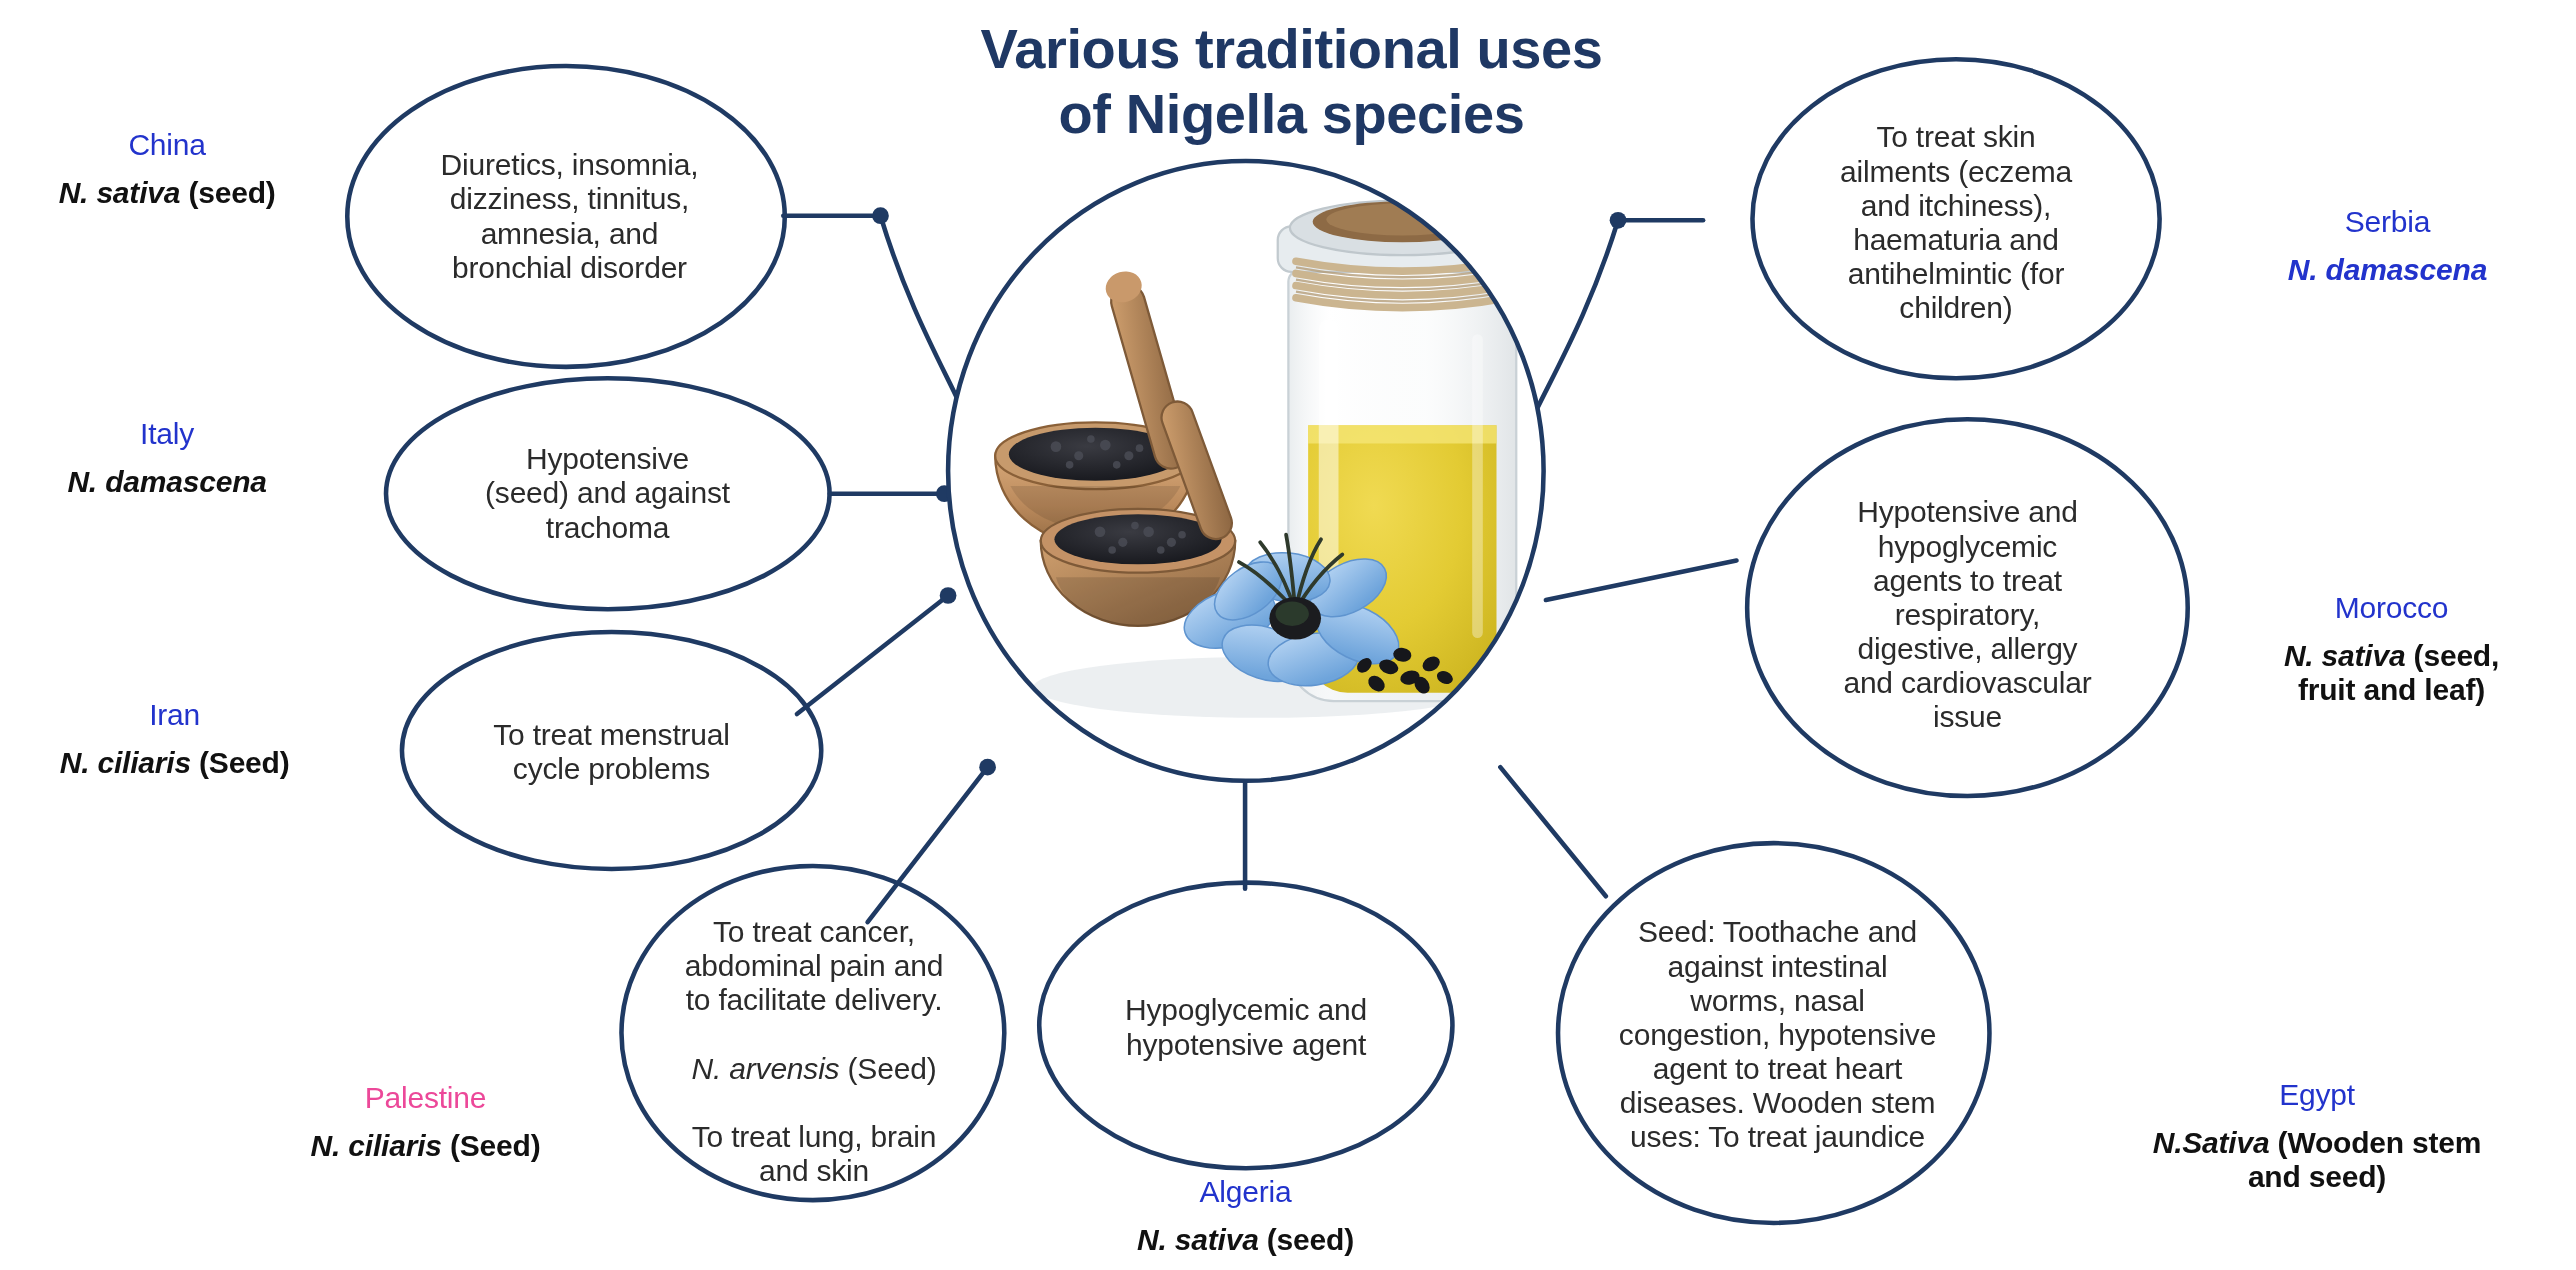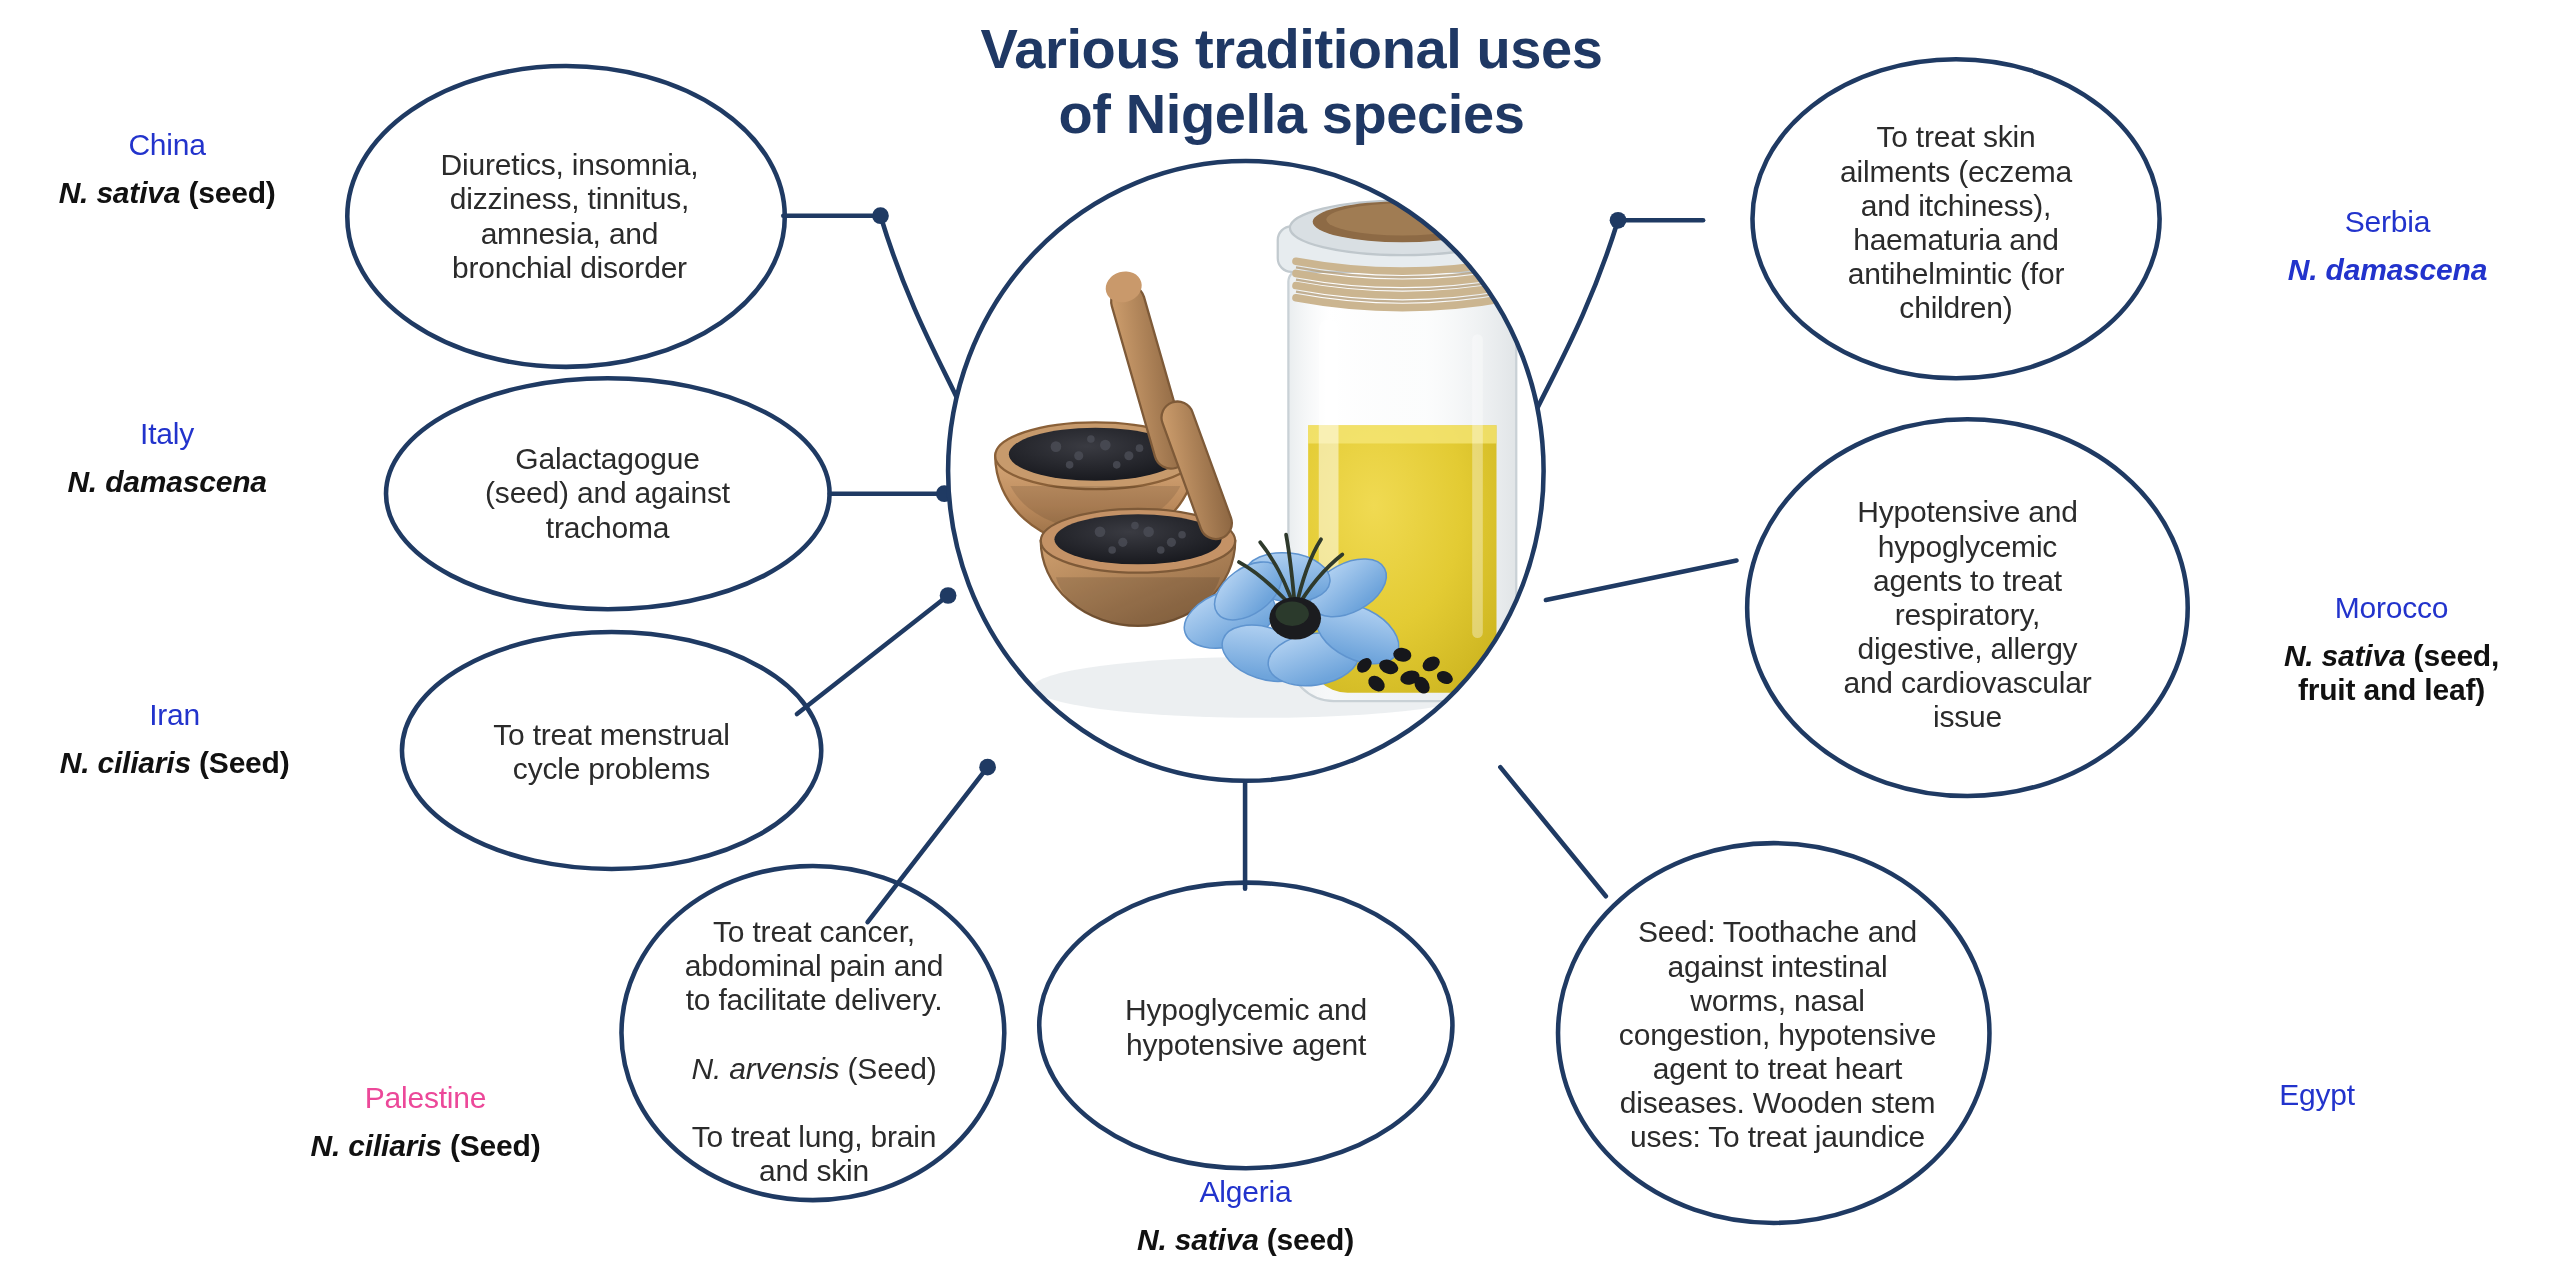--- a/index.html
+++ b/index.html
@@ -262,21 +262,21 @@
   </svg>
 
   <div id="title">Various traditional uses
 of Nigella species</div>
 
   <div class="bubble-text" style="left:372px;top:114px;width:395px;height:205px;">Diuretics, insomnia,
 dizziness, tinnitus,
 amnesia, and
 bronchial disorder</div>
 
-  <div class="bubble-text" style="left:410px;top:410px;width:395px;height:167px;">Galactagogue
+  <div class="bubble-text" style="left:410px;top:410px;width:395px;height:167px;">Hypotensive
 (seed) and against
 trachoma</div>
 
   <div class="bubble-text" style="left:414px;top:676px;width:395px;height:152px;">To treat menstrual
 cycle problems</div>
 
   <div class="bubble-text" id="palestine-text" style="left:624px;top:890px;width:380px;height:289px;">
     <span>
       <span>To treat cancer,
 abdominal pain and
@@ -333,20 +333,22 @@
     <span class="csp"><span class="sp-it">N. ciliaris</span><span> (Seed)</span></span>
   </div>
 
   <div class="country" style="left:1071px;top:1161px;width:349px;">
     <span class="cname">Algeria</span>
     <span class="csp"><span class="sp-it">N. sativa</span><span> (seed)</span></span>
   </div>
 
   <div class="country" style="left:2074px;top:1064px;width:486px;">
     <span class="cname">Egypt</span>
+    <span class="csp" style="white-space:pre-line;"><span class="sp-it">N.Sativa</span><span> (Wooden stem
+and seed)</span></span>
   </div>
 
   <div class="country" style="left:2207px;top:577px;width:369px;">
     <span class="cname">Morocco</span>
     <span class="csp" style="white-space:pre-line;"><span class="sp-it">N. sativa</span><span> (seed,
 fruit and leaf)</span></span>
   </div>
 
   <div class="country serbia" style="left:2203px;top:191px;width:369px;">
     <span class="cname">Serbia</span>

